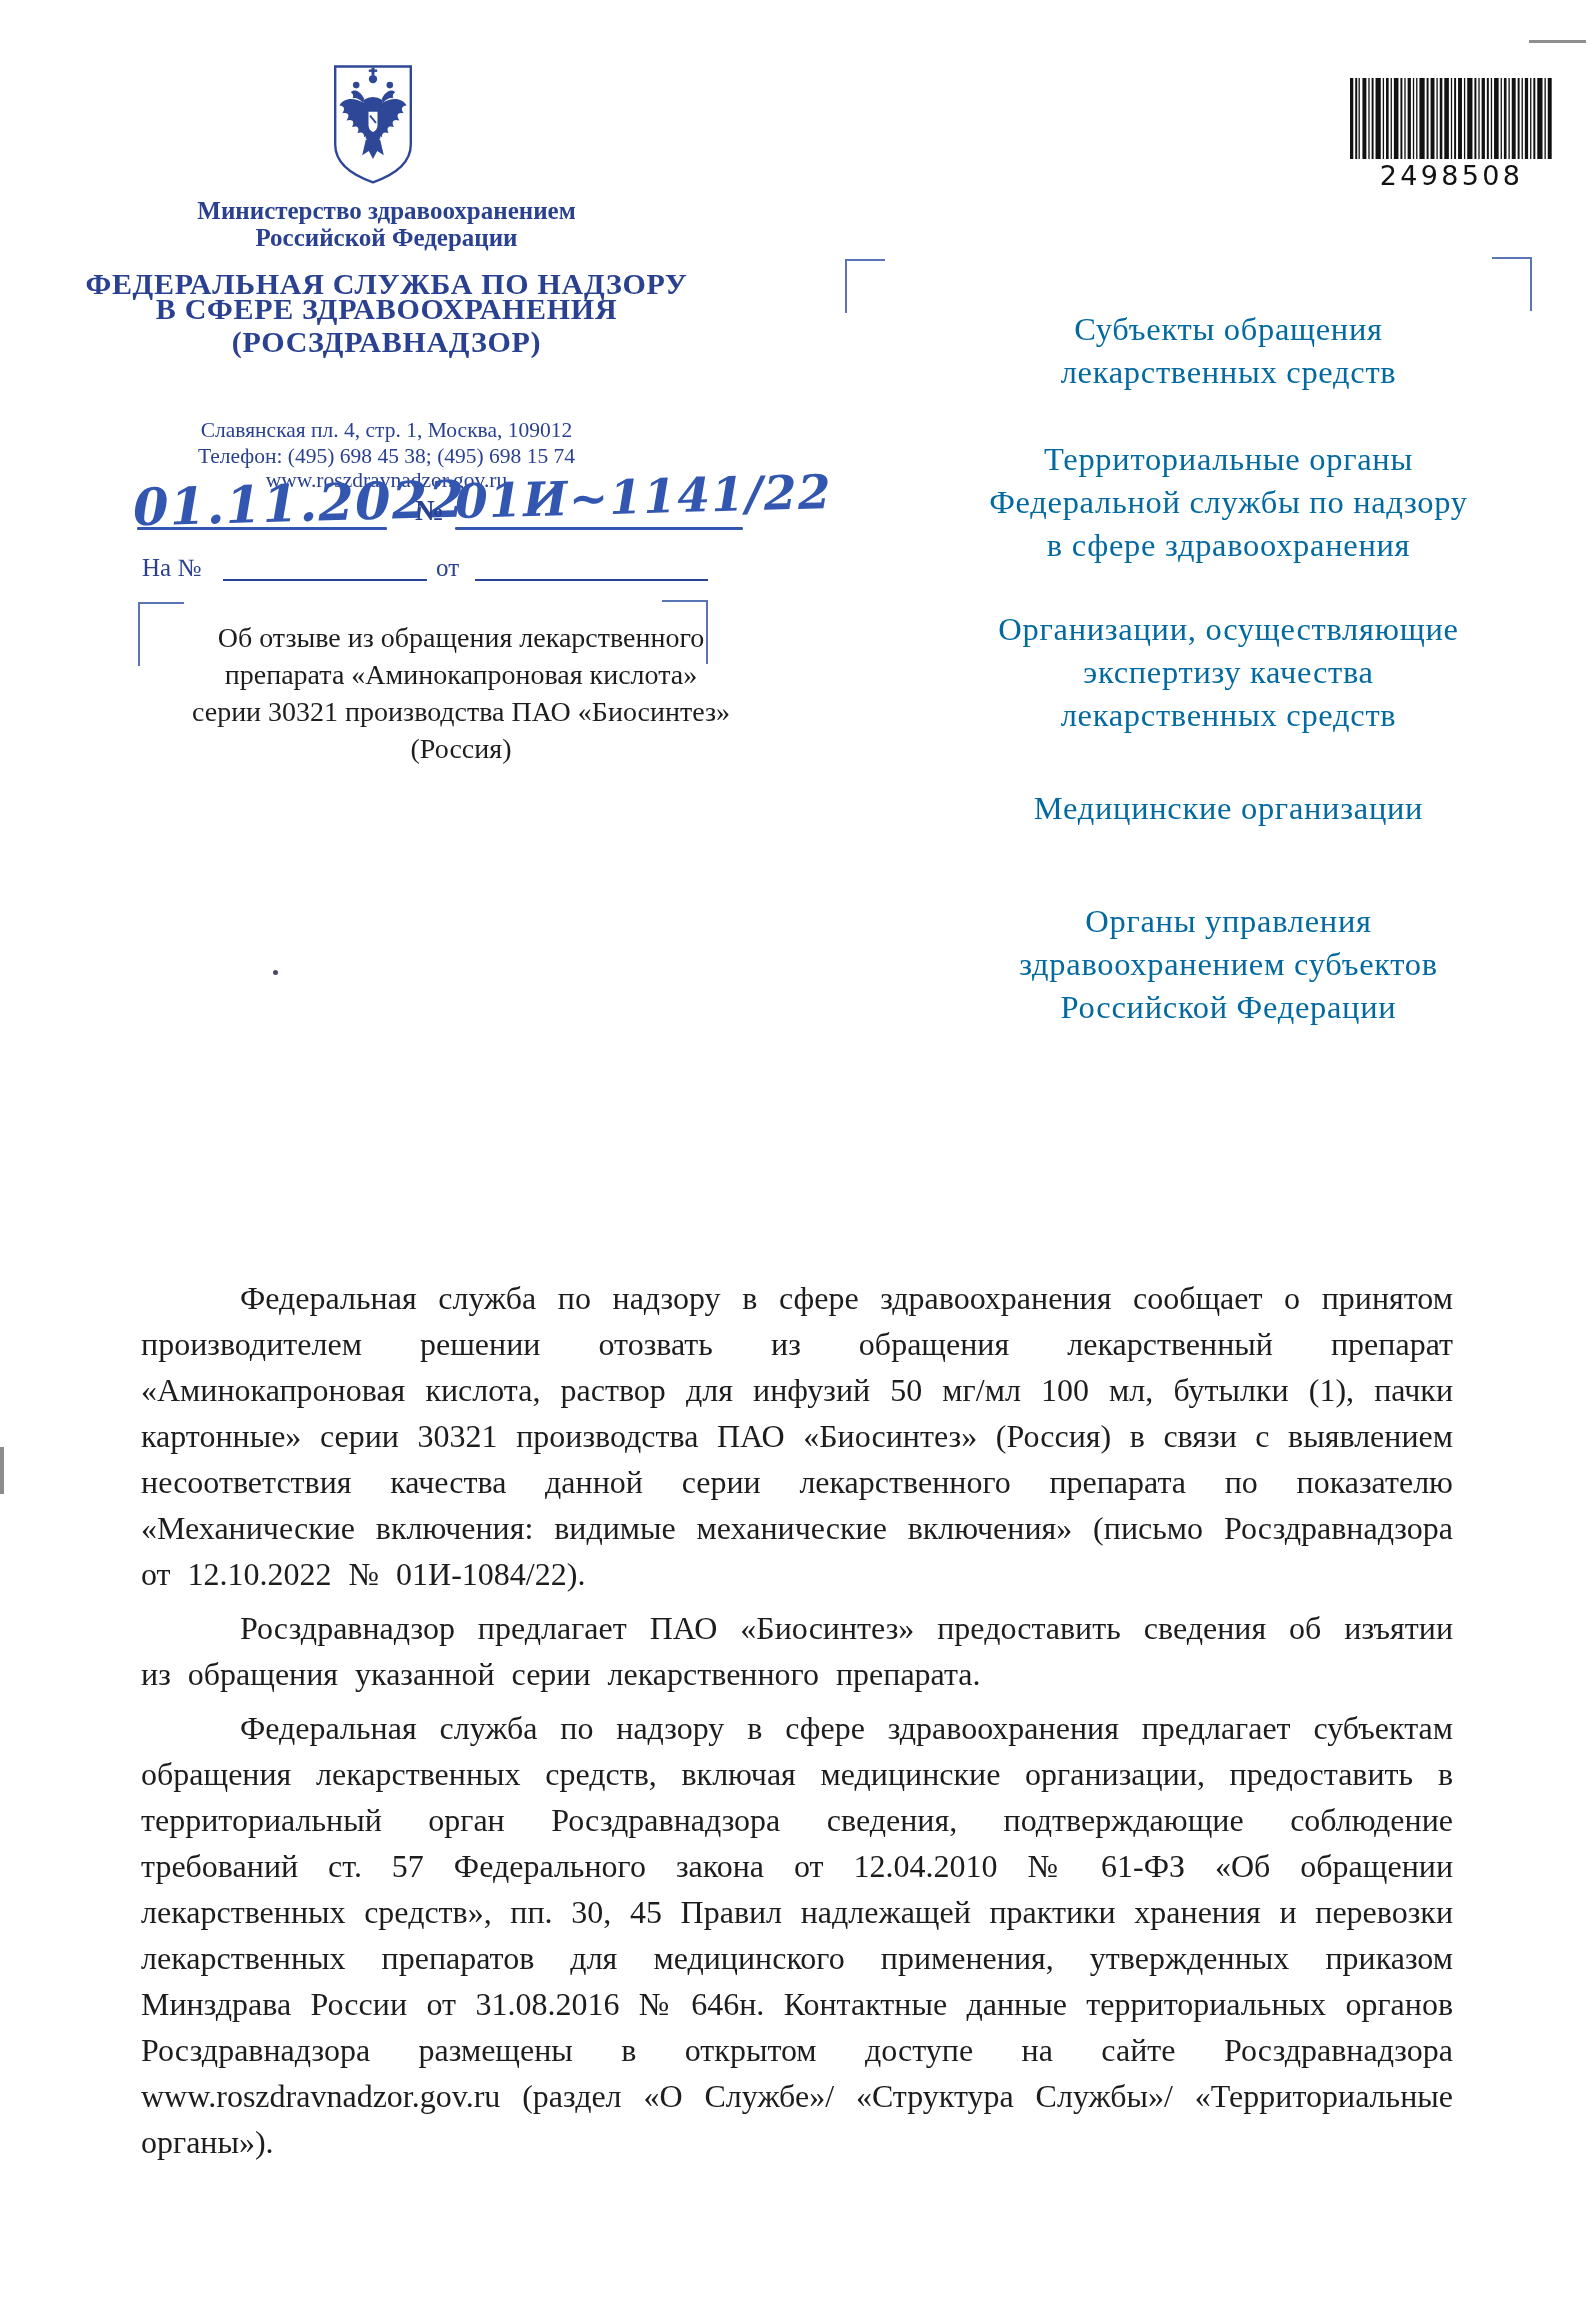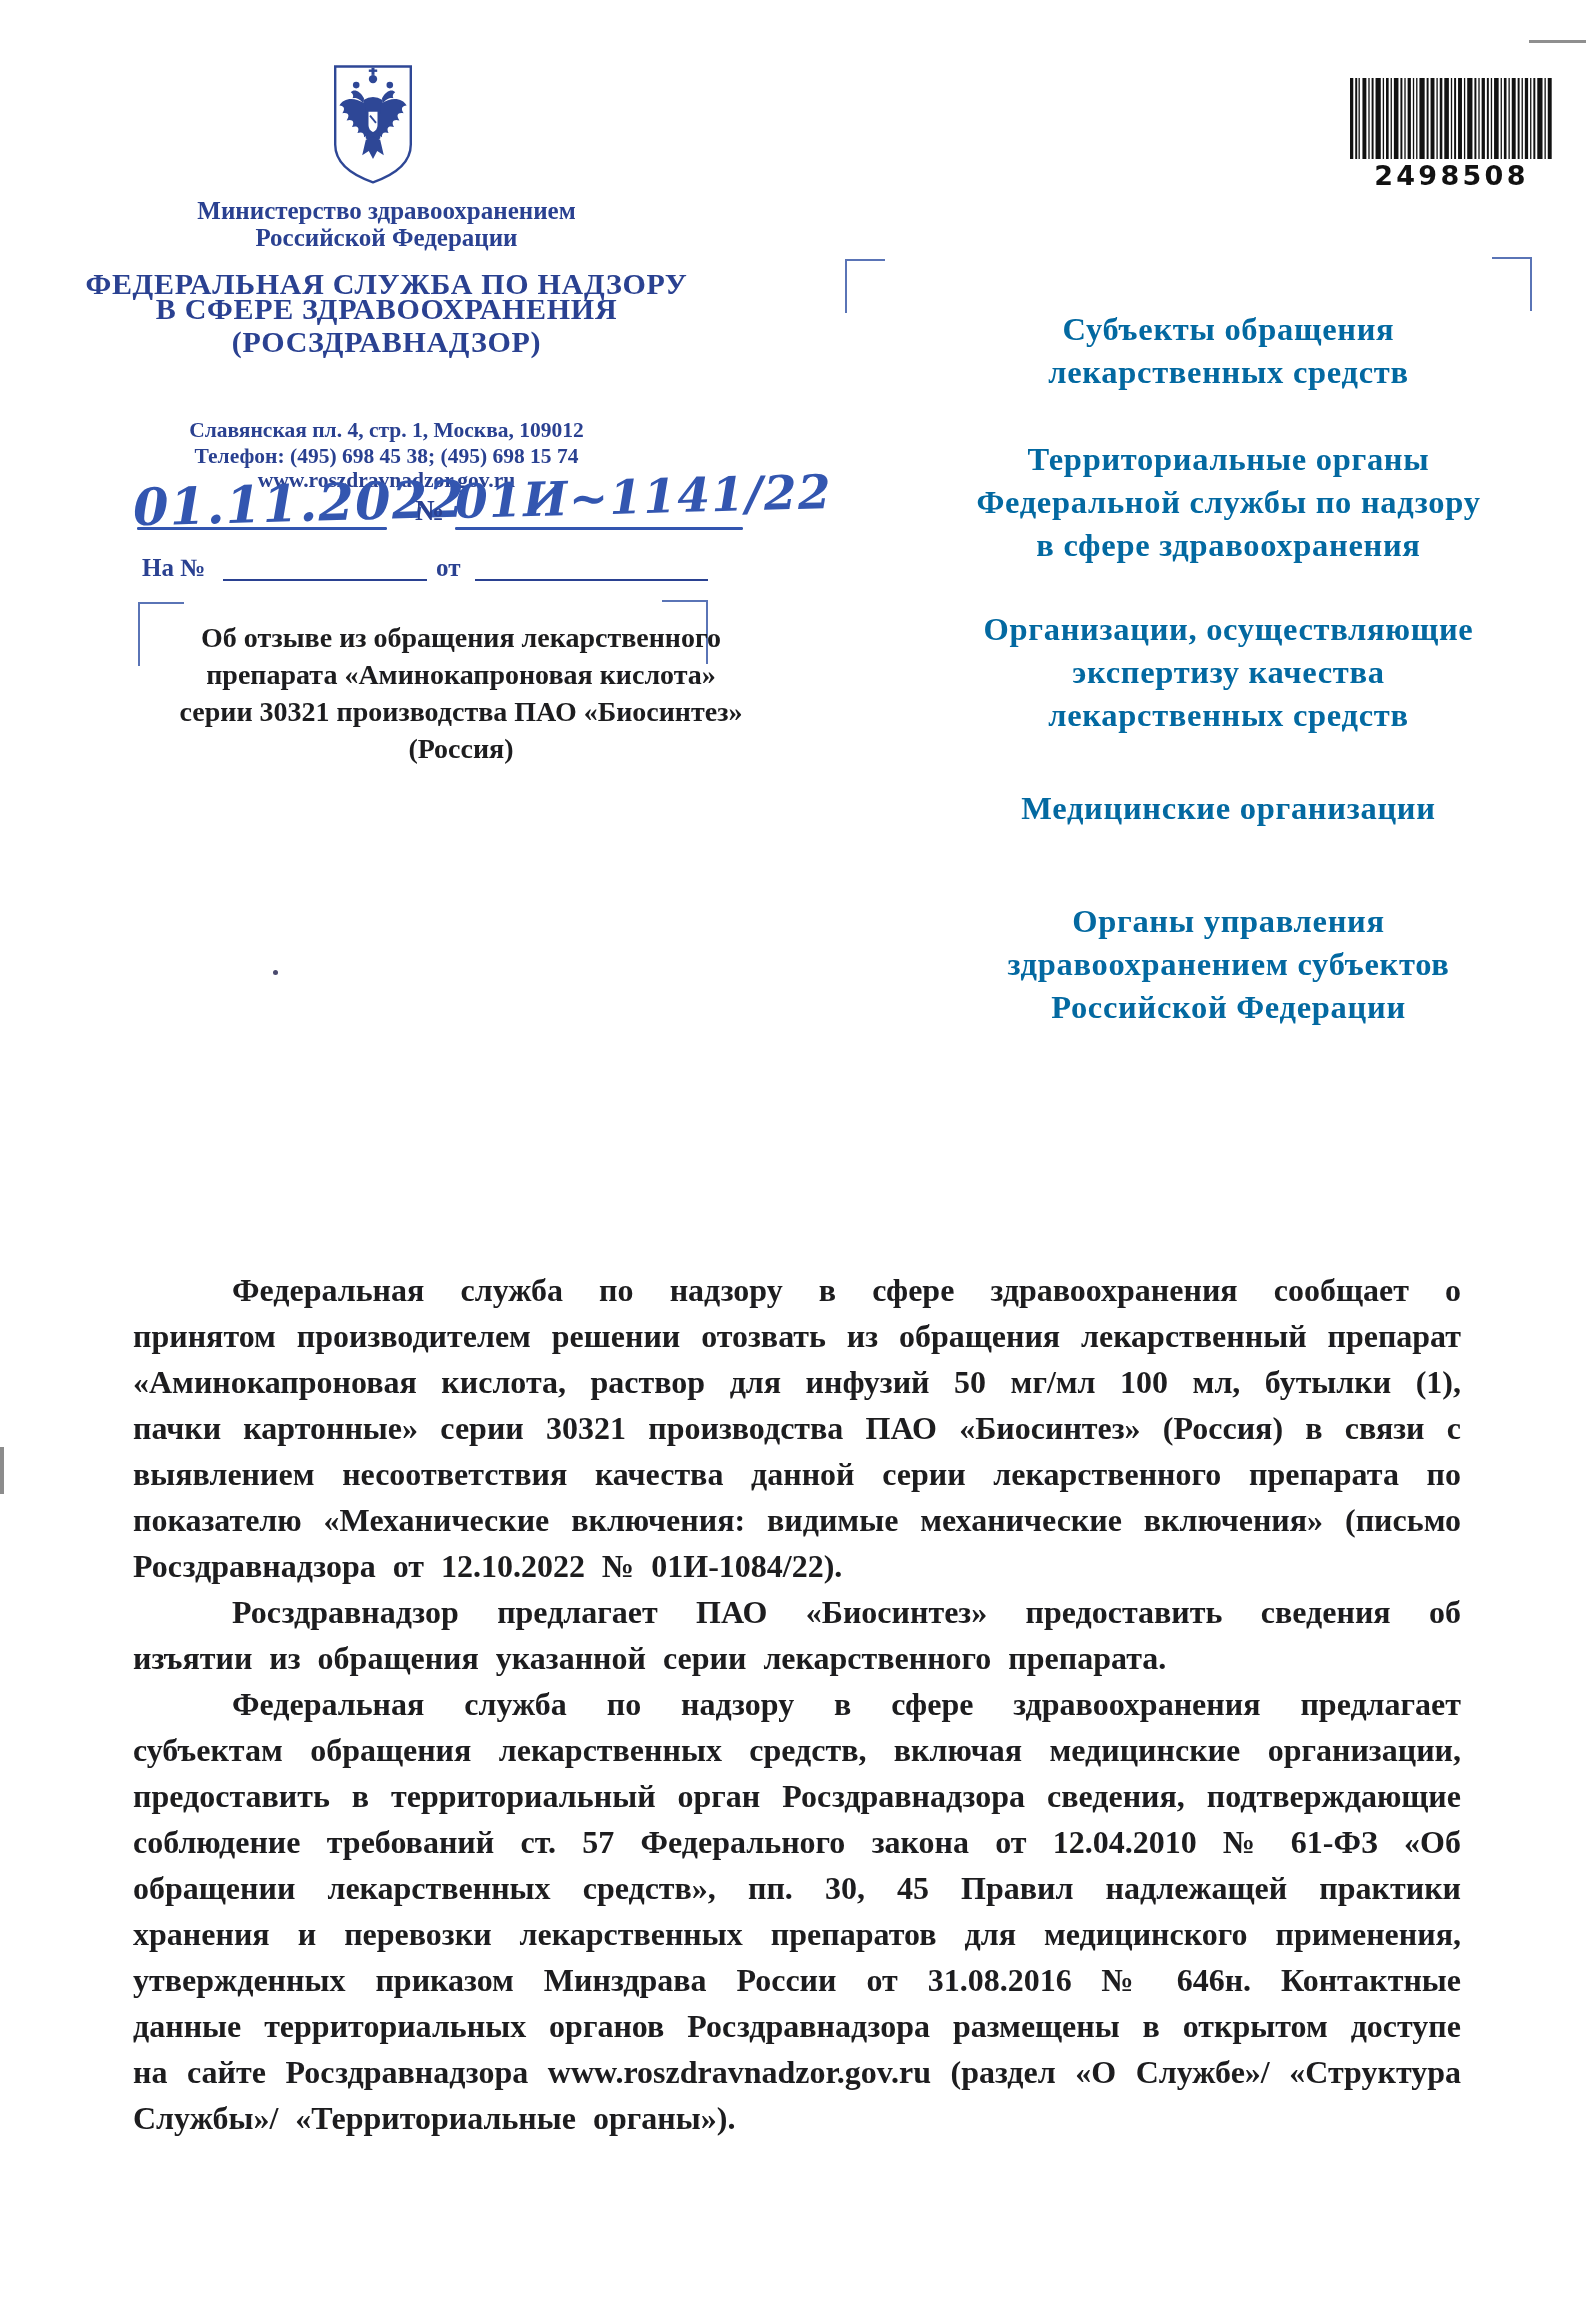--- a/index.html
+++ b/index.html
@@ -1,20 +1,20 @@
 <!DOCTYPE html>
 <html style="font-size:10.4px"><head>
 <meta charset="utf-8">
 <style>
   html,body{margin:0;padding:0;background:#9a9a9a;}
   .page{
     position:relative;width:1592px;height:2307px;background:#ffffff;
     font-family:"Liberation Serif",serif;overflow:hidden;
   }
-  .abs{position:absolute;font-weight:bold;}
+  .abs{position:absolute;}
   
   .lh{left:55px;width:663px;text-align:center;color:#2a4191;}
   .lh.b{font-weight:bold;}
   .ministry{font-size:25px;line-height:27px;}
   .service{font-size:30px;line-height:32.5px;letter-spacing:0.7px;}
   .role{font-size:29px;letter-spacing:1.3px;}
   .contact{font-size:21.5px;line-height:23.4px;}
   
   .hand{
     font-family:"DejaVu Serif",serif;font-style:italic;font-weight:bold;
@@ -35,21 +35,21 @@
     font-size:28px;line-height:37px;text-align:center;}
   
   .addr{left:897px;width:663px;text-align:center;color:#0369a1;
     font-size:32.5px;line-height:43px;letter-spacing:0.7px;}
   
   .barcode-num{left:1350px;top:160px;width:203px;text-align:center;
     font-family:"DejaVu Sans",sans-serif;font-size:27px;color:#121212;letter-spacing:3.3px;}
   
   .bodytext{left:133px;top:1267px;width:1328px;color:#1d1d1f;
     font-size:32px;line-height:46px;text-align:justify;}
-  .bodytext p{margin:0;text-indent:99px;word-spacing:9px;}
+  .bodytext p{margin:8px;text-indent:99px;word-spacing:9px;}
   
   .artifact-line{background:#8f8f8f;}
   .speck{width:5.2px;height:5.2px;border-radius:50%;background:#4a4a6e;}
   .edge-smudge{background:#2e2e2e;opacity:.55;}
 </style>
 </head>
 <body>
 
 <div class="page">
 

